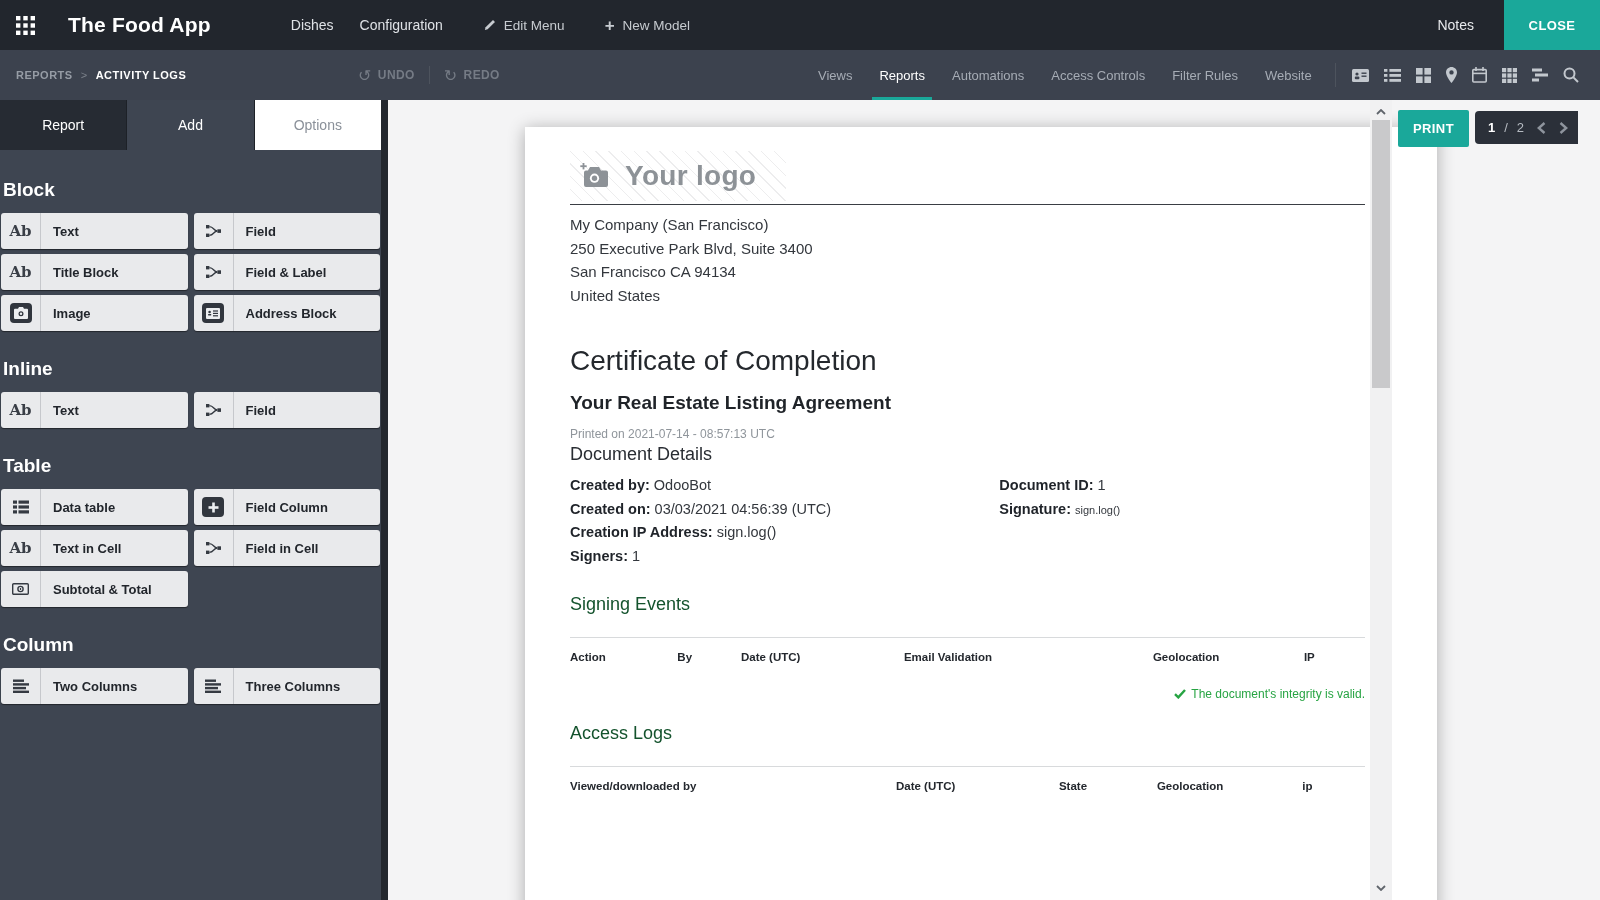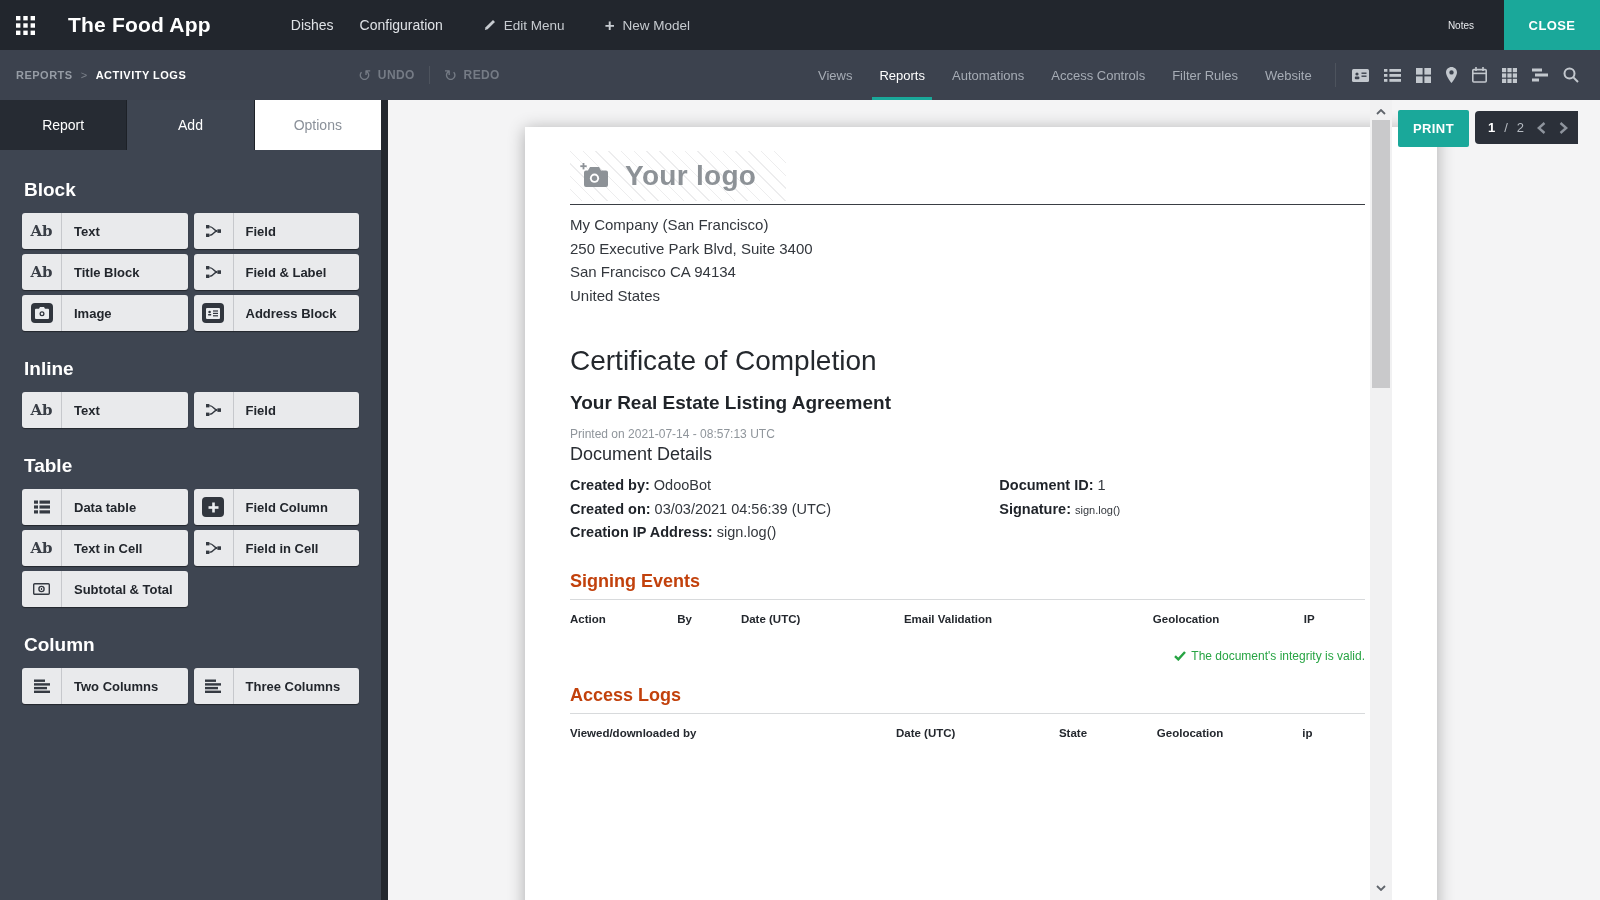--- a/index.html
+++ b/index.html
@@ -10,21 +10,21 @@
   
   .topbar { position:absolute; left:0; top:0; width:1600px; height:50px;
     background:#22262d; display:flex; align-items:center; color:#e6e8eb; z-index:40; }
   .apps-grid { margin-left:16px; color:#fff; display:flex; cursor:pointer; }
   .app-title { margin-left:33px; font-size:21px; font-weight:700; color:#fff; letter-spacing:.2px; }
   .top-menu { margin-left:80px; font-size:14px; color:#dfe2e6; cursor:pointer; }
   .top-menu + .top-menu { margin-left:26px; }
   .studio-action { margin-left:40px; font-size:13.5px; color:#c7cbd0; display:flex; align-items:center; gap:8px; cursor:pointer; }
   .plus-glyph::before { content:"+"; font-size:17px; font-weight:700; line-height:1; }
   .top-spacer { flex:1; }
-  .notes-link { font-size:10px; color:#e8eaed; margin-right:30px; cursor:pointer;margin-left:41px; }
+  .notes-link { font-size:14px; color:#e8eaed; margin-right:30px; cursor:pointer;margin-left:41px; }
   .close-btn { width:96px; height:50px; background:#1aa89a; color:#fff; font-size:13px;
     font-weight:700; display:flex; align-items:center; justify-content:center; cursor:pointer; letter-spacing:.4px; }
 
   
   .studio-bar { position:absolute; left:0; top:50px; width:1600px; height:50px; background:#3c424e; z-index:39; }
   .breadcrumb { position:absolute; left:16px; top:0; height:50px; display:flex; align-items:center;
     gap:8px; font-size:11px; font-weight:700; letter-spacing:.5px; }
   .bc-parent { color:#969ca5; cursor:pointer; }
   .bc-sep { color:#7b818a; font-weight:400; }
   .bc-current { color:#fff; }
@@ -45,21 +45,21 @@
 
   
   .sidebar { position:absolute; left:0; top:100px; width:388px; height:800px; background:#3e4551;
     border-right:7px solid #23272e; }
   .side-tabs { display:flex; height:50px; }
   .side-tab { flex:1; display:flex; align-items:center; justify-content:center; font-size:14px;
     color:#fff; background:#262b33; cursor:pointer; border-right:1px solid #1d2127; }
   .side-tab:last-child { border-right:none; }
   .side-tab.active { background:#3e4551; }
   .side-tab.disabled { background:#ffffff; color:#8a9099; cursor:default; }
-  .side-body { padding:0 22px; }
+  .side-body { padding:0 1px; }
   .sec-title { font-size:19px; font-weight:700; color:#fff; margin:27px 0 12px 2px; }
   .side-body .sec-title:first-child { margin-top:29px; }
   .btn-grid { display:grid; grid-template-columns:1fr 1fr; gap:5px 6px; }
   .blk-btn { height:36px; background:#e9eaec; border-radius:3px; display:flex; align-items:center;
     overflow:hidden; box-shadow:0 1px 1px rgba(0,0,0,.45); cursor:grab; }
   .blk-icon { width:40px; height:36px; flex:none; display:flex; align-items:center; justify-content:center;
     border-right:1px solid #c6c8cc; color:#353a42; }
   .blk-label { padding-left:12px; font-size:13px; font-weight:700; color:#22262c; white-space:nowrap; }
   .ab-glyph { font-family:"DejaVu Serif", serif; font-weight:700; font-size:15px; color:#393e46; }
   .dark-sq { width:22px; height:20px; background:#31363e; border-radius:4px; display:flex;
@@ -96,23 +96,23 @@
   .company { margin-top:8px; font-size:15px; line-height:23.5px; color:#33373d; }
   .doc-title { margin-top:38px; font-size:28px; font-weight:400; color:#24282d; }
   .doc-subtitle { margin-top:15px; font-size:19px; font-weight:700; color:#1f2328; }
   .printed { margin-top:13px; font-size:12px; color:#8f959b; }
   .details-h { margin-top:3px; font-size:18px; font-weight:400; color:#292d33; }
   .details { display:flex; margin-top:9px; font-size:14.5px; line-height:23.5px; }
   .details .col-l { width:54%; } .details .col-r { width:46%; }
   .d-label { font-weight:700; color:#1f2329; }
   .d-val { color:#33373d; }
   .d-val.small { font-size:11px; }
-  .sec-h { margin-top:26px; font-size:18px; font-weight:700; color:#c2410c;
-    padding-bottom:7px; border-bottom:1px solid #d8dadc; }
-  .tbl-head { display:flex; margin-top:13px; font-size:11.5px; font-weight:700; color:#24282e; }
+  .sec-h { margin-top:26px; font-size:18px; font-weight:400; color:#14532d;
+    padding-bottom:22px; border-bottom:1px solid #d8dadc; }
+  .tbl-head { display:flex; margin-top:13px; font-size:11.5px; font-weight:700; color:#24282e;justify-content:flex-end; }
   .tbl-head span { display:block; }
   .se-c0{width:13.5%;} .se-c1{width:8%;} .se-c2{width:20.5%;} .se-c3{width:27%;}
   .se-c4{width:17%;text-align:center;} .se-c5{width:14%;text-align:center;}
   .al-c0{width:41%;} .al-c1{width:20.5%;} .al-c2{width:9%;} .al-c3{width:15%;text-align:center;}
   .al-c4{width:14.5%;text-align:center;}
   .integrity { margin-top:24px; text-align:right; font-size:12px; color:#27a443;
     display:flex; justify-content:flex-end; align-items:center; gap:5px; }
   .access-h { margin-top:22px; }
 
   svg { display:block; }
@@ -485,20 +485,24 @@
               <span class="d-val">OdooBot</span>
             </div>
             <div>
               <span class="d-label">Created on:</span>
               <span class="d-val">03/03/2021 04:56:39 (UTC)</span>
             </div>
             <div>
               <span class="d-label">Creation IP Address:</span>
               <span class="d-val">sign.log()</span>
             </div>
+            <div>
+              <span class="d-label">Signers:</span>
+              <span class="d-val">1</span>
+            </div>
           </div>
           <div class="col-r">
             <div>
               <span class="d-label">Document ID:</span>
               <span class="d-val">1</span>
             </div>
             <div>
               <span class="d-label">Signature:</span>
               <span class="d-val small">sign.log()</span>
             </div>

